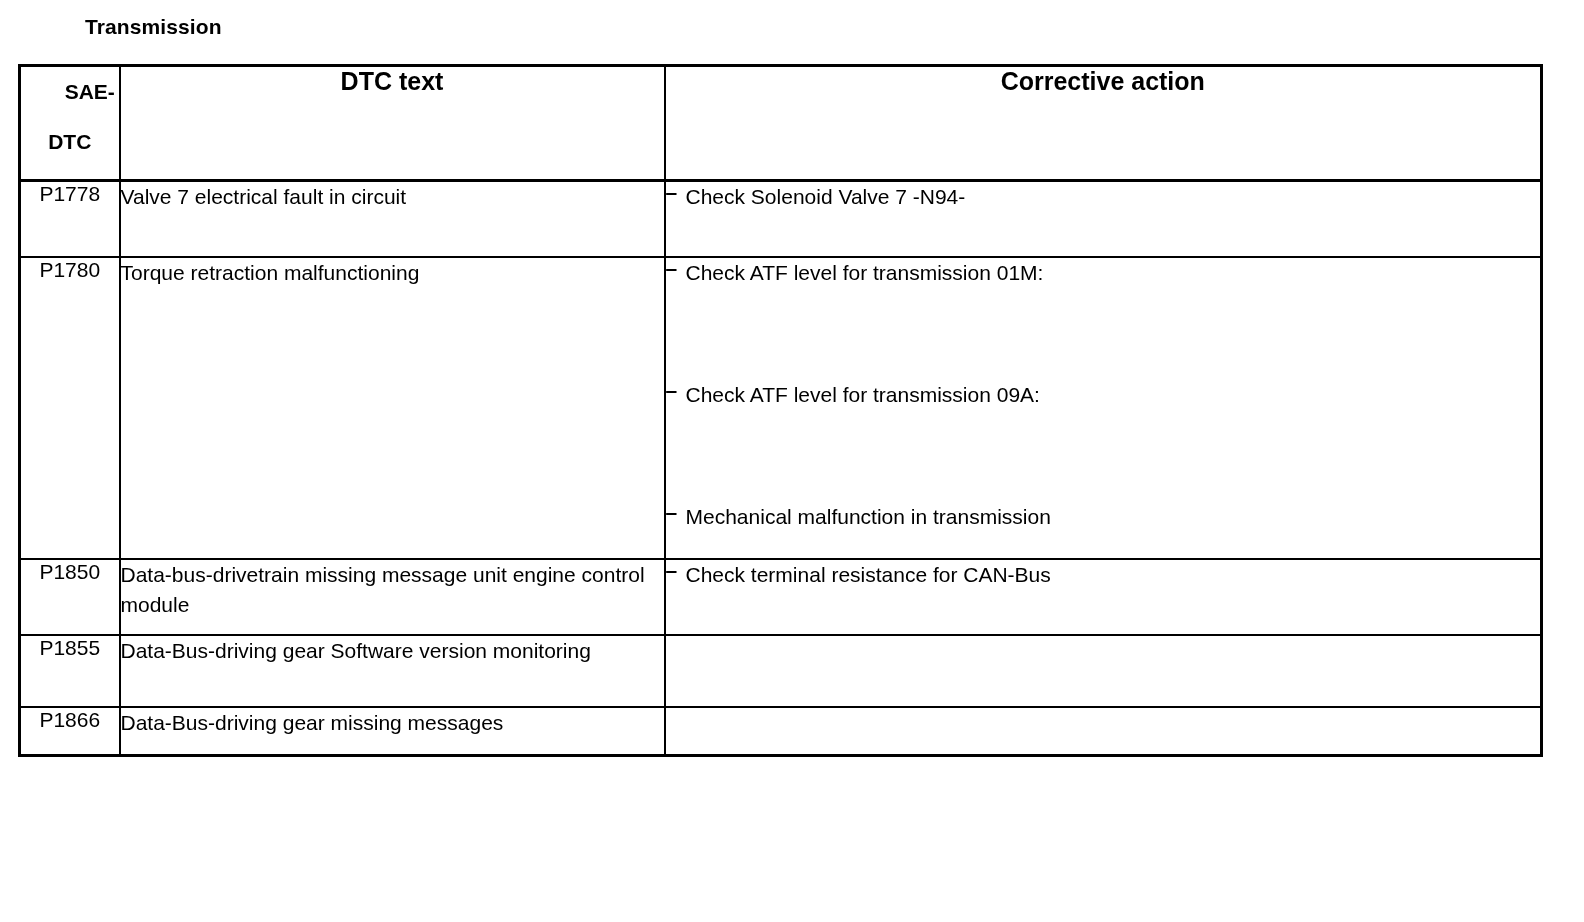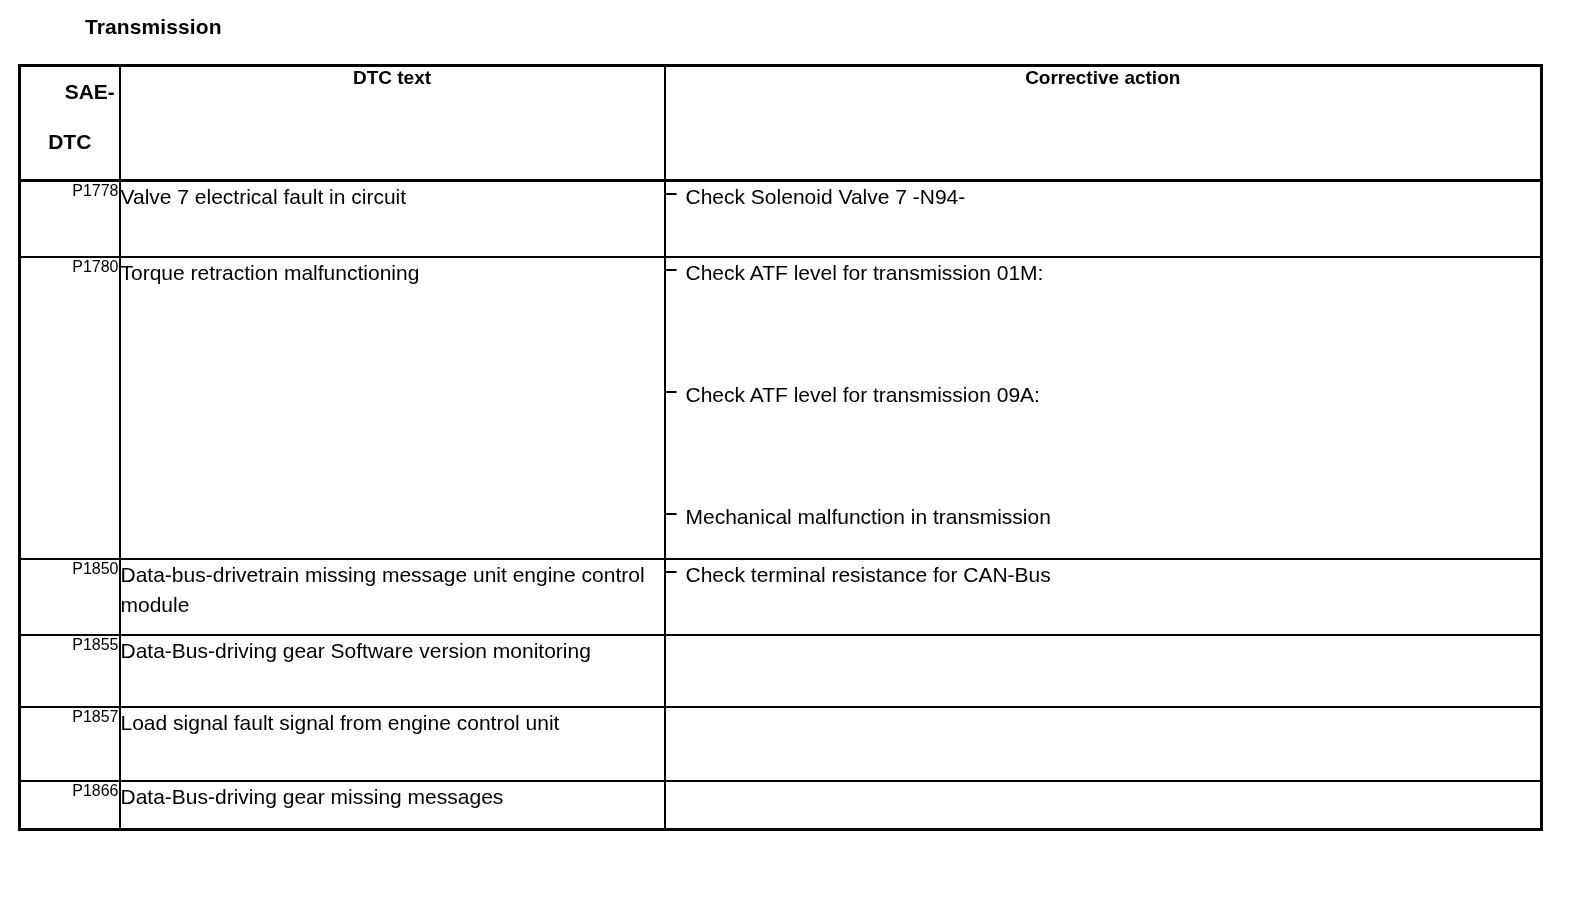--- a/index.html
+++ b/index.html
@@ -59,30 +59,30 @@
   .head-code {
     font-size: 21px;
     font-weight: bold;
     text-align: center;
     padding-top: 10px;
     line-height: 50px;
   }
   .head-code .l1 { display: block; padding-left: 40px; }
   .head-code .l2 { display: block; }
   .head-center {
-    font-size: 19px;
+    font-size: 25px;
     font-weight: bold;
     text-align: center;
     padding-top: 14px;
   }
 
   
   .cell-code {
-    font-size: 16px;
-    text-align: right;
+    font-size: 21px;
+    text-align: center;
     padding: 7px 0 0 6px;
     white-space: nowrap;
   }
   .cell-text {
     font-size: 21px;
     padding: 7px 6px 6px 8px;
     line-height: 30px;
     border-radius: 19px;
   }
   .cell-act {
@@ -183,25 +183,20 @@
         </td>
       </tr>
 
 
       <tr class="r-1855">
         <td class="cell-code">P1855</td>
         <td class="cell-text">Data-Bus-driving gear Software version monitoring</td>
         <td class="cell-act"></td>
       </tr>
 
-      <tr class="r-1857">
-        <td class="cell-code">P1857</td>
-        <td class="cell-text">Load signal fault signal from engine control unit</td>
-        <td class="cell-act"></td>
-      </tr>
 
       <tr class="r-1866">
         <td class="cell-code">P1866</td>
         <td class="cell-text">Data-Bus-driving gear missing messages</td>
         <td class="cell-act"></td>
       </tr>
 
     </tbody>
   </table>
 </div>

